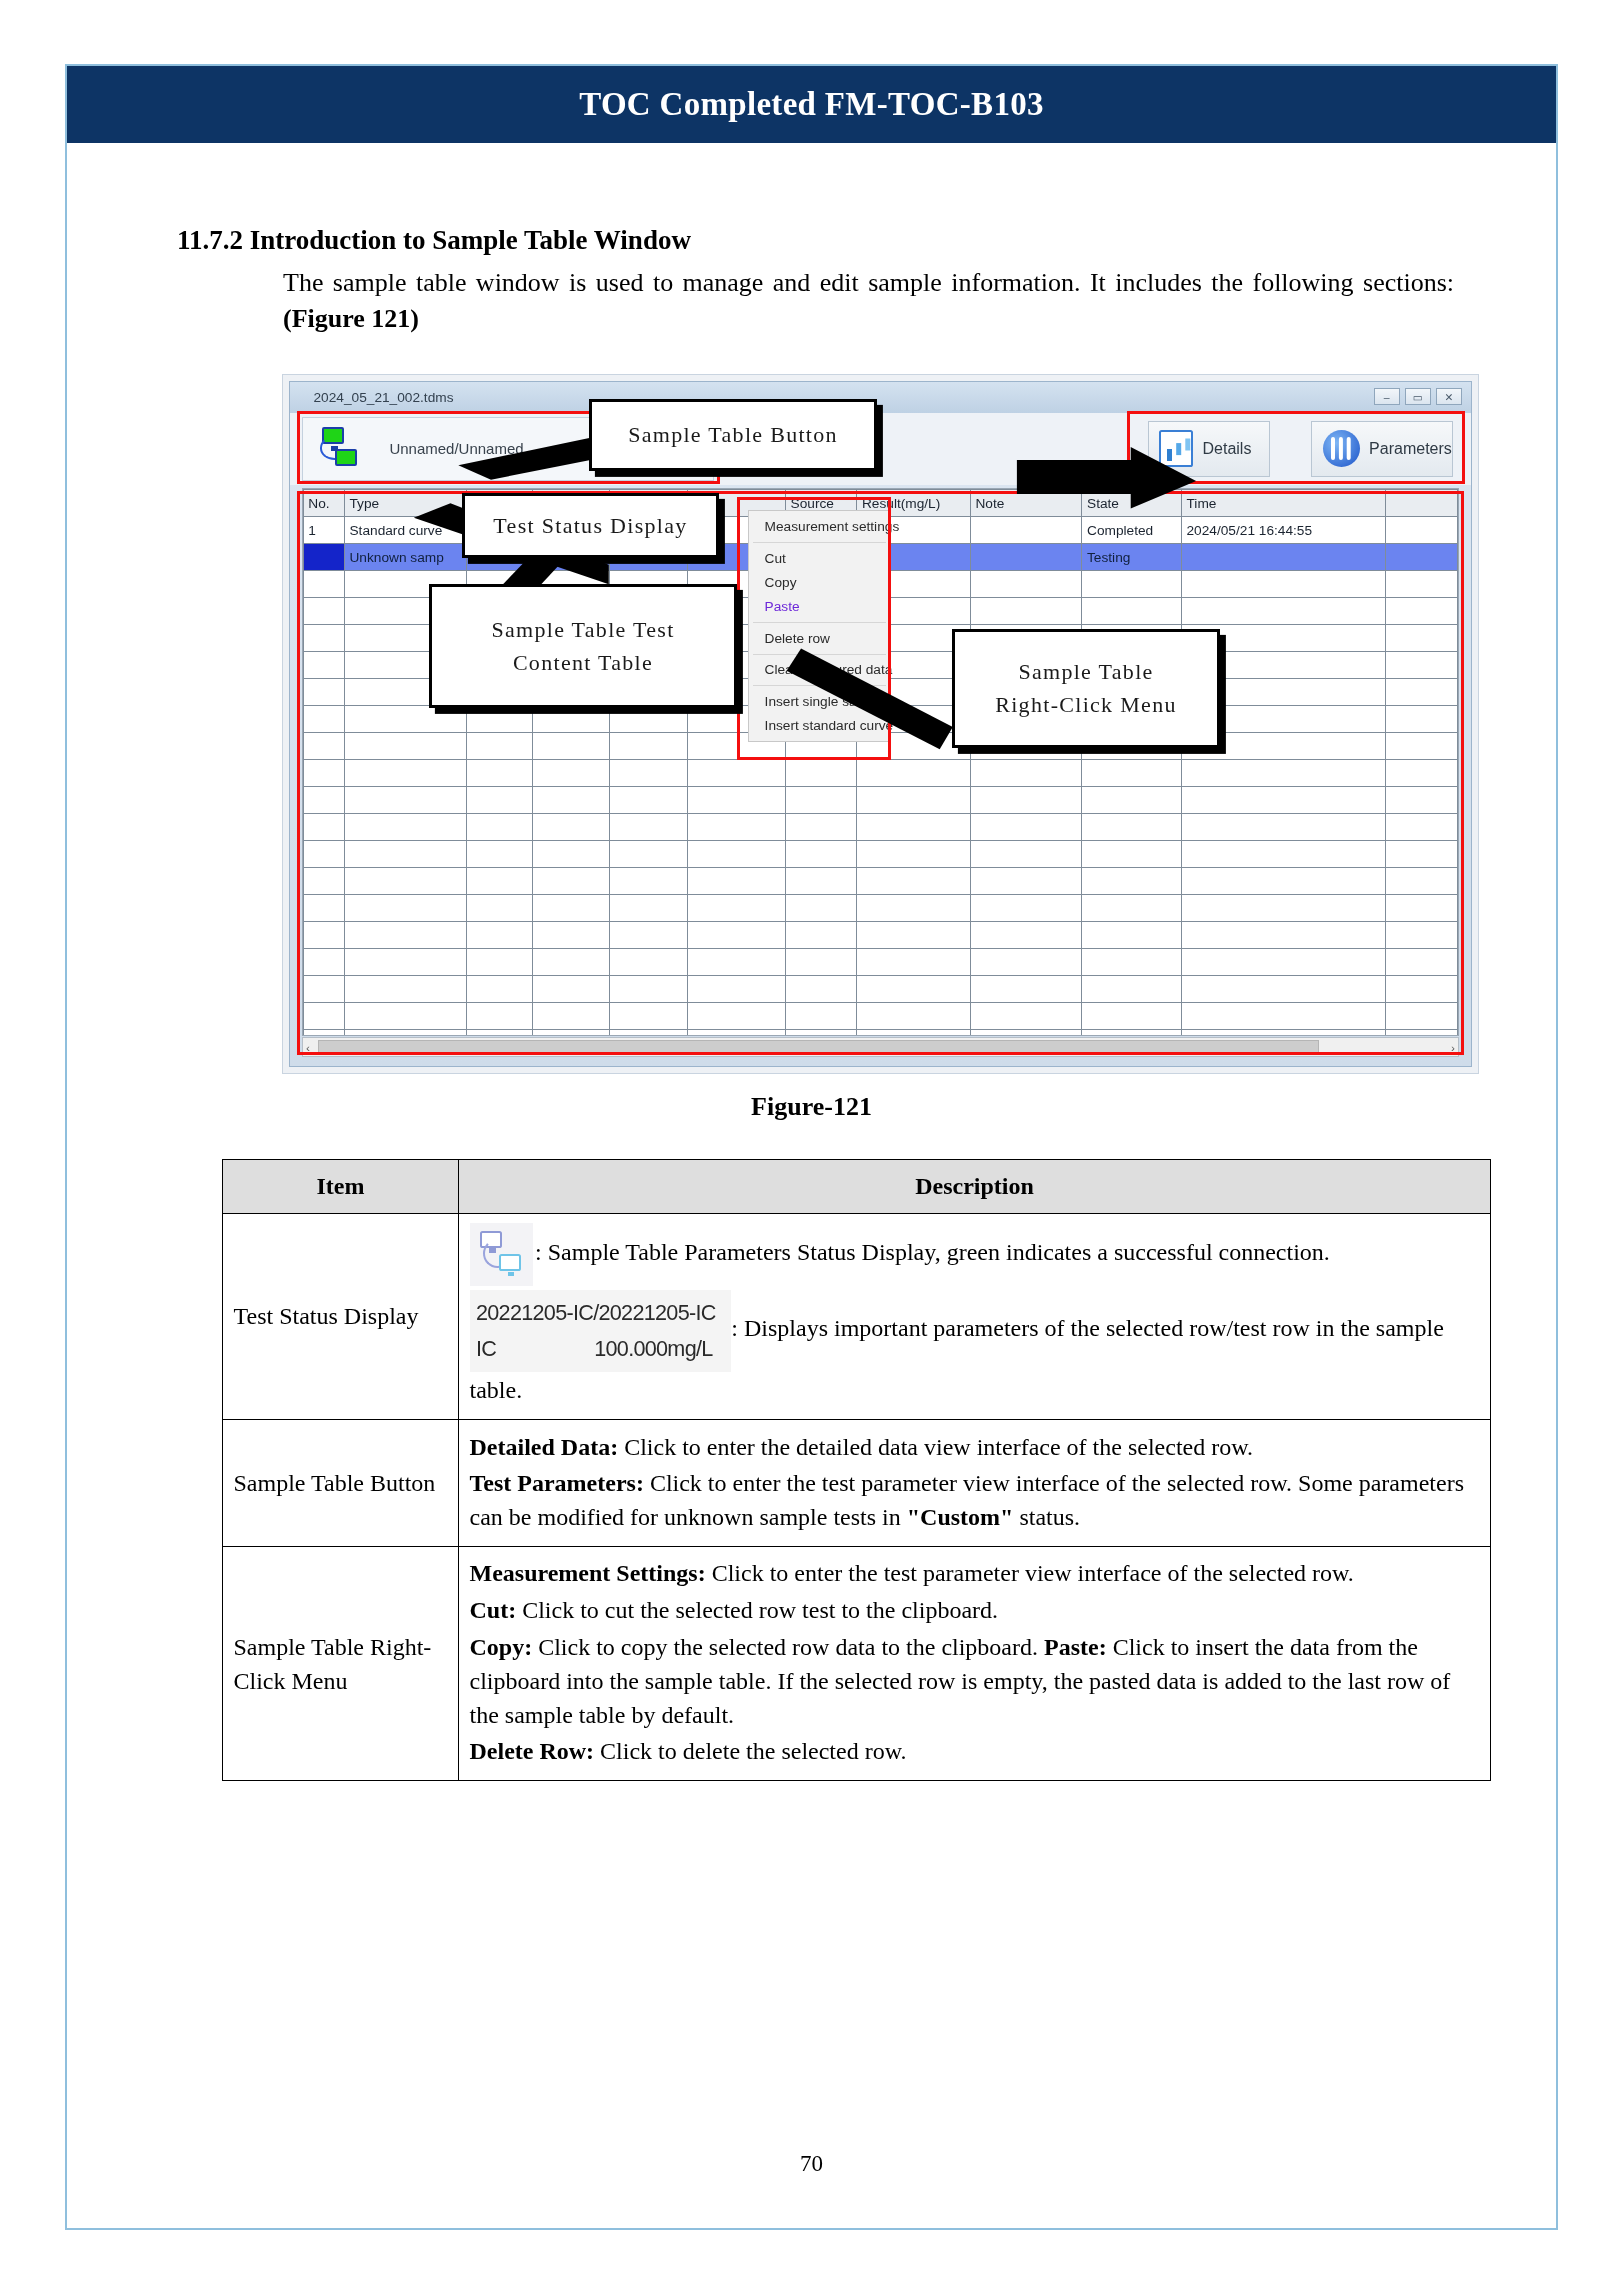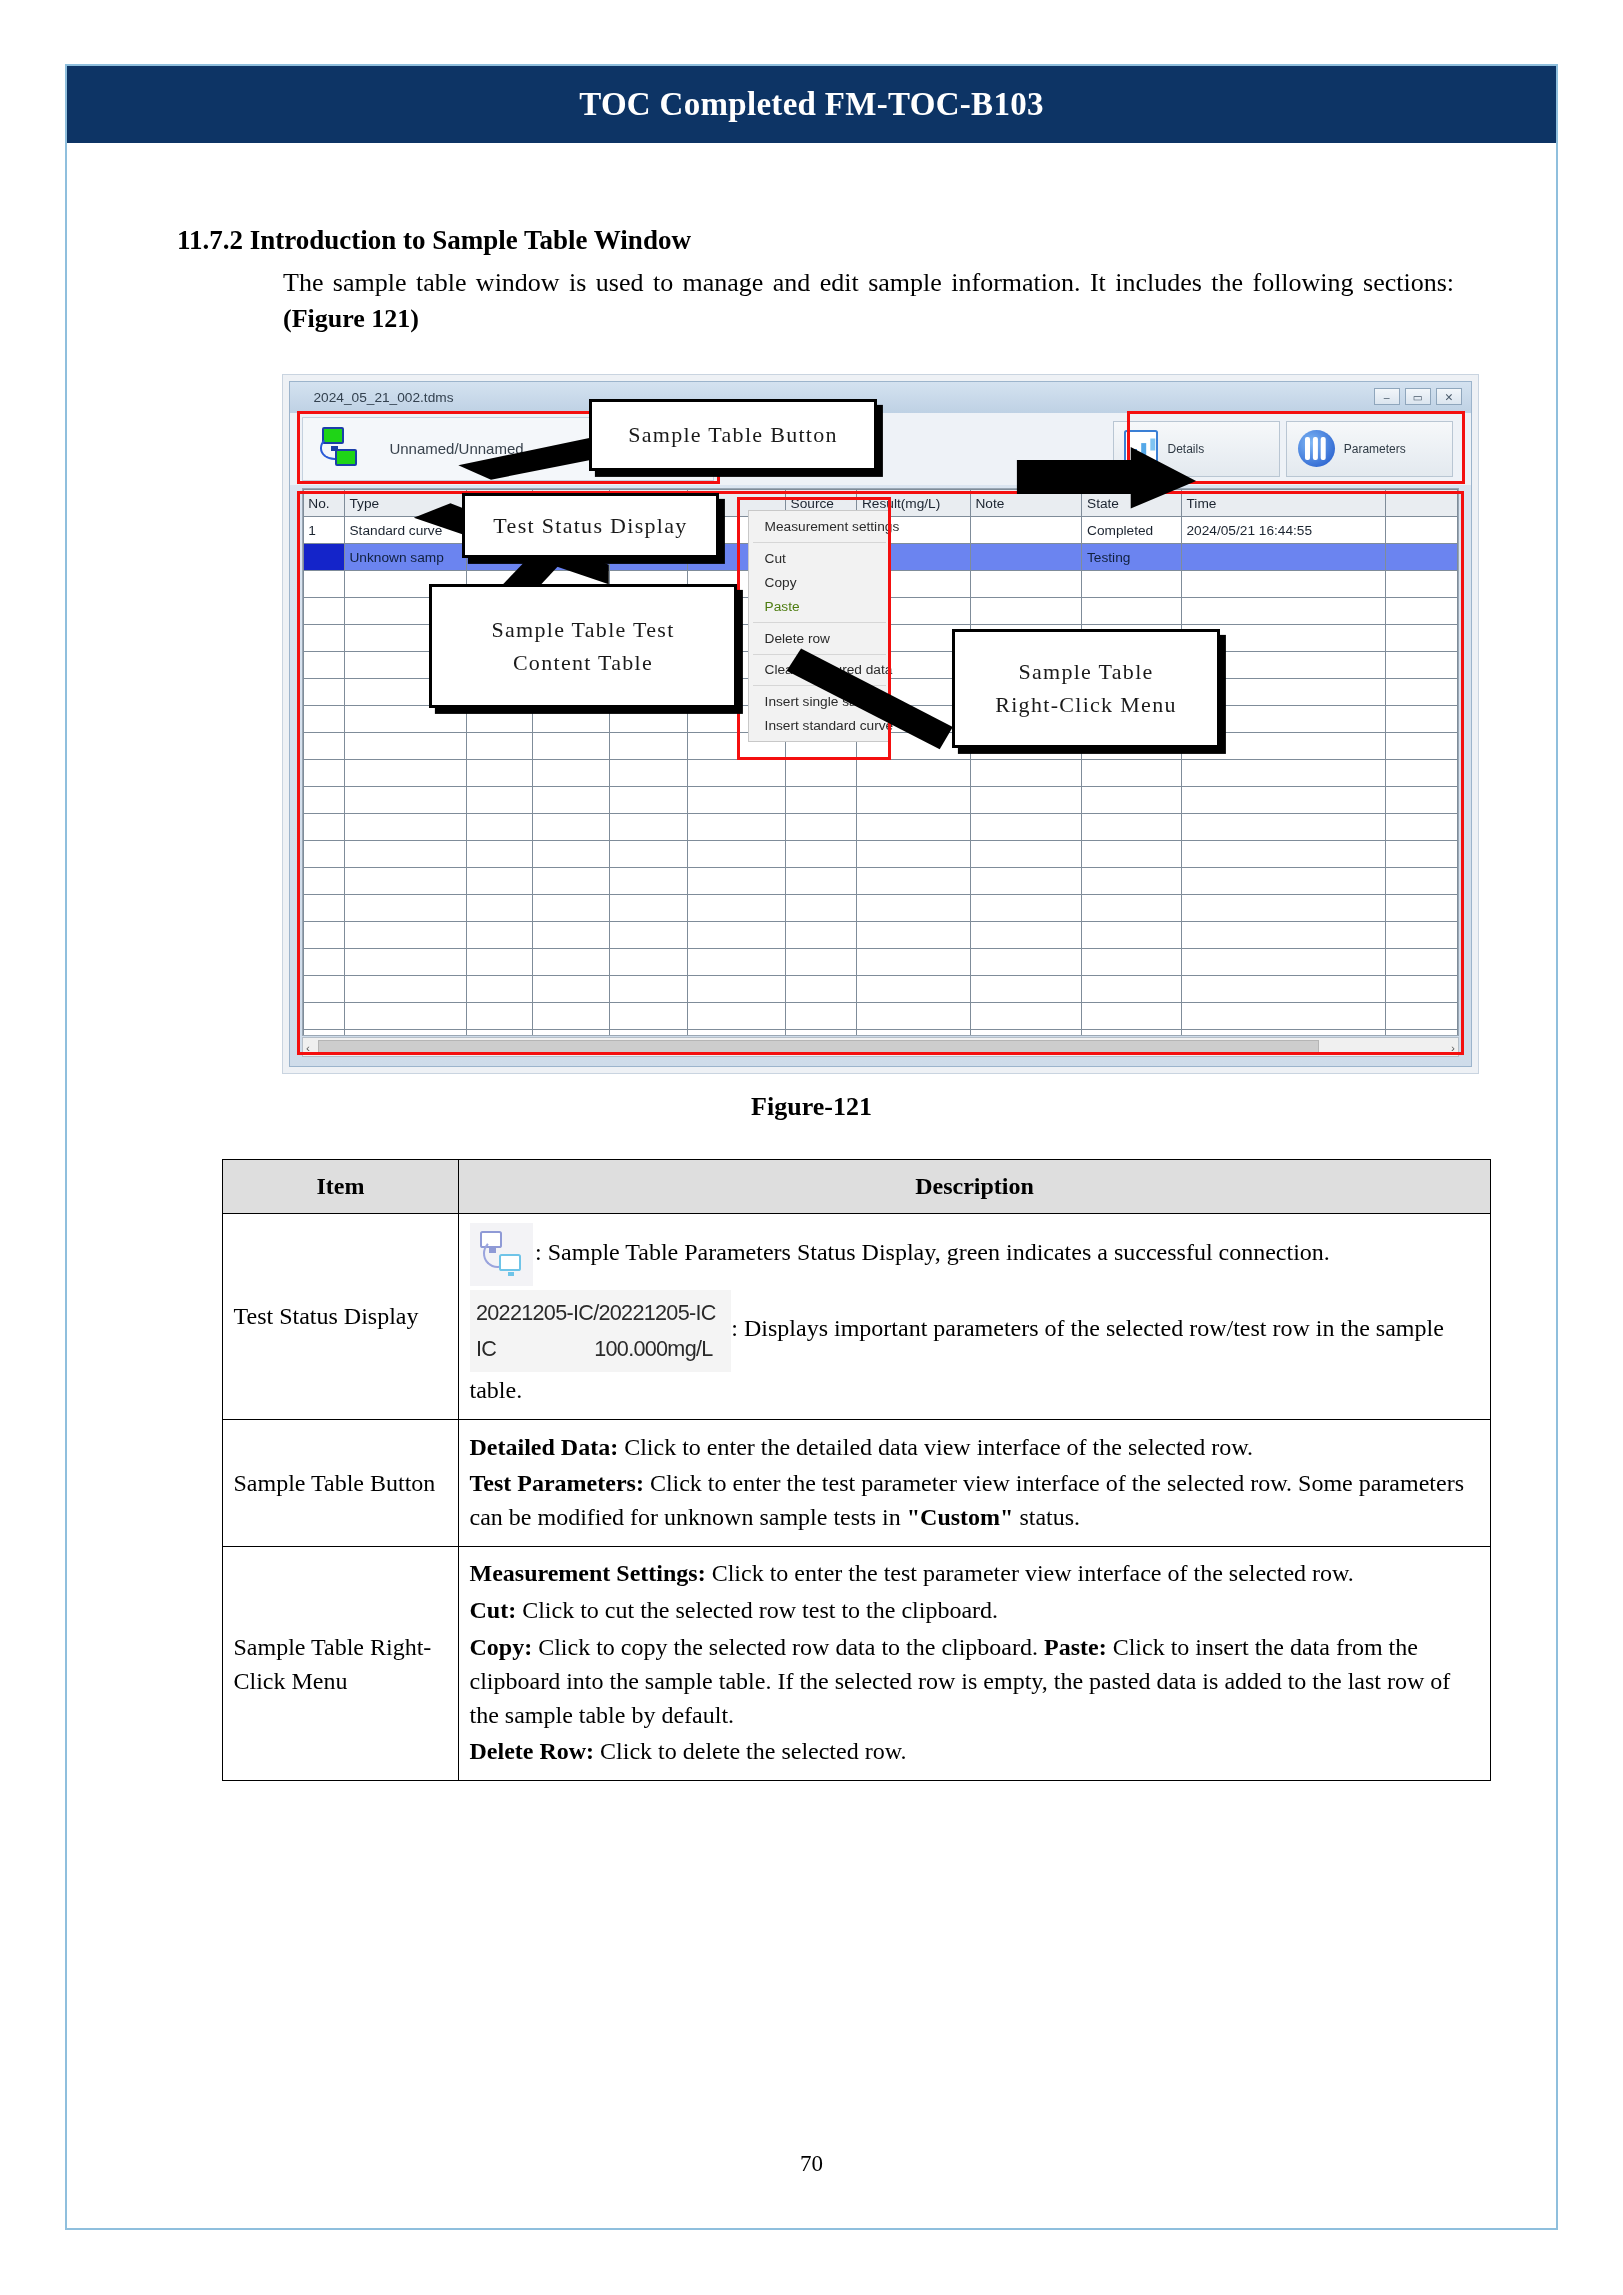--- a/index.html
+++ b/index.html
@@ -125,21 +125,21 @@
   }
 
   .btn-box {
     position:absolute; right:11.8px; top:3.9px; width:353px; height:64px;
     display:flex; gap:6.5px; align-items:center; padding:0 6.5px;
   }
   .tbtn {
     flex:1; height:56px; background:linear-gradient(#f6f8fa,#e3e9ef);
     border:0.7px solid #b9c6d3;
     display:flex; align-items:center; gap:9.2px; padding-left:10.5px;
-    font-family:"Liberation Sans",sans-serif; font-size:12px; color:#2f3a45;
+    font-family:"Liberation Sans",sans-serif; font-size:16px; color:#2f3a45;margin-left:35px;
   }
   .ico-details {
     width:34px;height:37px;border:2px solid #3a7fd5;border-radius:2.6px;
     background:#ffffff; position:relative; flex:0 0 auto;
   }
   .ico-details:before{
     content:""; position:absolute; left:5.2px; bottom:4.6px; width:5.9px;height:11.8px;background:#2f7fd0;
     box-shadow:9.2px -5.9px 0 0 #55a8e8, 18.3px -10.5px 0 0 #7fc4f2;
   }
   .ico-params {
@@ -197,21 +197,21 @@
   .leader { position:absolute; pointer-events:none; }
 
   
   .ctxmenu {
     position:absolute;
     background:#f2f2f2; border:0.7px solid #c8c8c8;
     font-family:"Liberation Sans",sans-serif; font-size:13.7px; color:#2b2b2b;
     padding:3.9px 0;
   }
   .ctxmenu .mi { padding:4.6px 13px 4.6px 15.7px; white-space:nowrap; }
-  .ctxmenu .mi.dim { color:#4d7c0f; }
+  .ctxmenu .mi.dim { color:#6d28d9; }
   .ctxmenu .sep { height:0.7px; background:#d6d6d6; margin:3.3px 3.9px; }
 
   
   .figcap {
     margin: 18.3px 0 0 0;
     text-align:center;
     font-size: 26px; font-weight:bold;
     font-family:"Liberation Serif", serif;
   }
 

